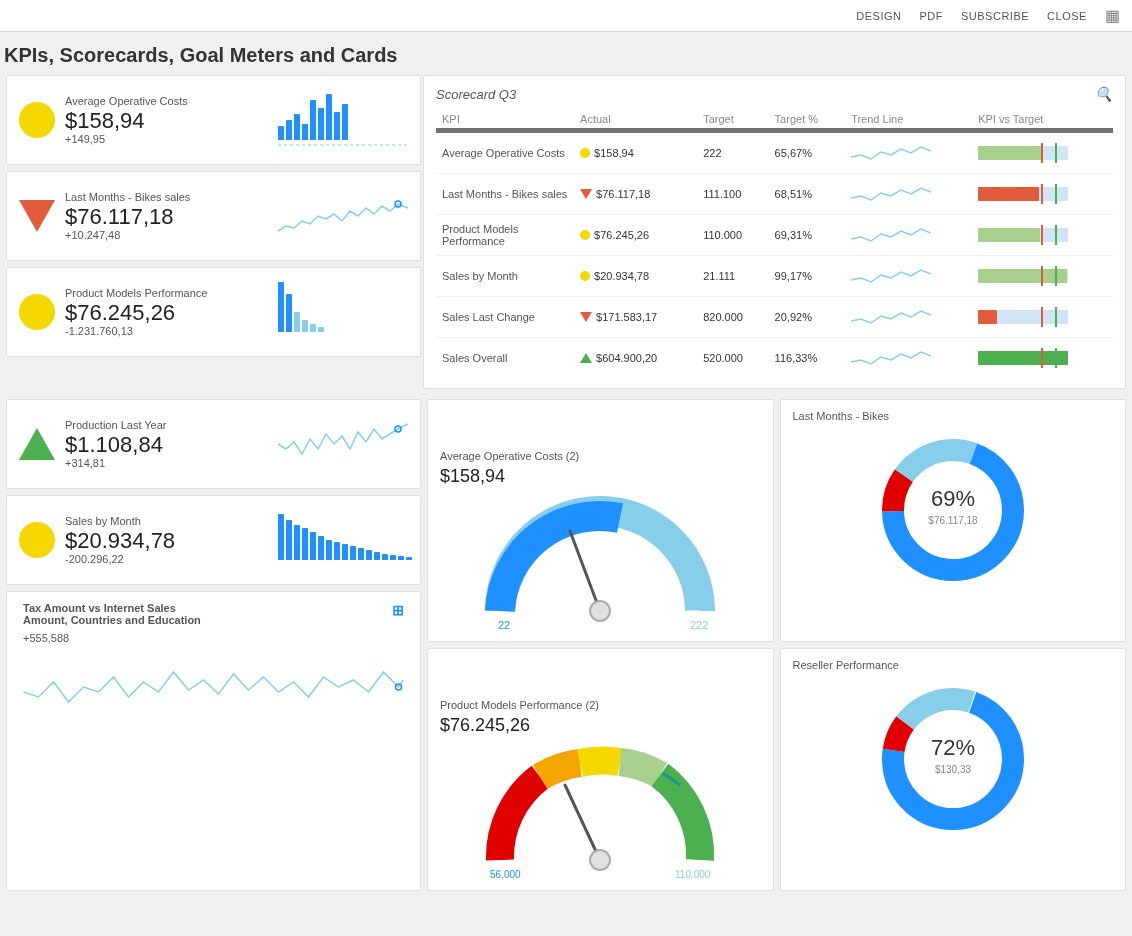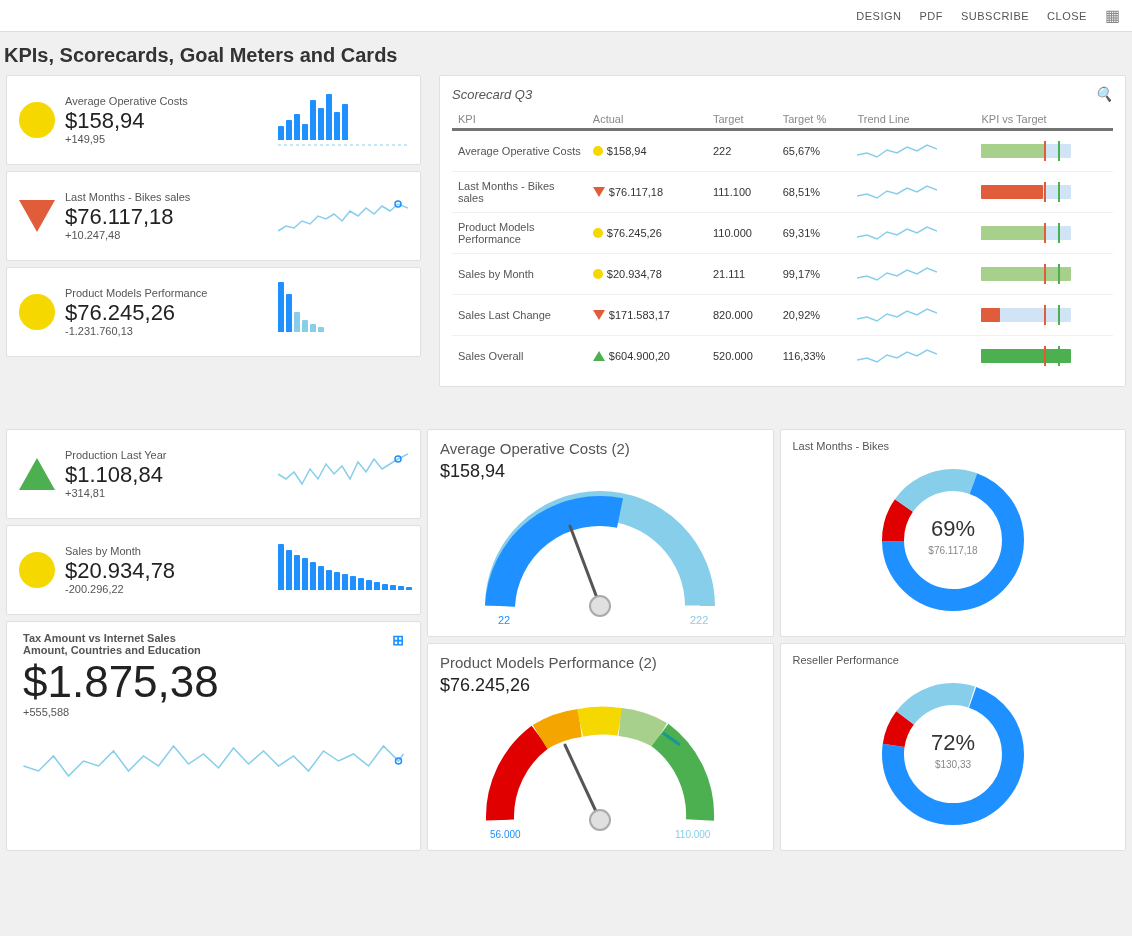--- a/index.html
+++ b/index.html
@@ -27,21 +27,21 @@
       font-size: 20px;
       font-weight: 700;
       color: #333;
       background: #f0f0f0;
     }
 
     .dashboard {
       display: grid;
       grid-template-columns: 415px 1fr;
       grid-template-rows: auto auto auto;
-      gap: 18px;
+      gap: 2px;
       padding: 0 6px 6px 6px;
     }
 
     
     .kpi-stack {
       display: flex;
       flex-direction: column;
       gap: 6px;
     }
 
@@ -103,21 +103,21 @@
       color: #555;
       margin-bottom: 8px;
       display: flex;
       justify-content: space-between;
       align-items: center;
       font-style: italic;
     }
     .search-icon-sc { color: #1e90ff; font-size: 14px; cursor: pointer; }
 
     .sc-table { width: 100%; border-collapse: collapse; font-size: 11px; }
-    .sc-table th { text-align: left; color: #888; font-weight: normal; padding: 3px 6px; border-bottom: 3px solid #737373; }
+    .sc-table th { text-align: left; color: #888; font-weight: normal; padding: 3px 6px; border-bottom: 5px solid #737373; }
     .sc-table td { padding: 4px 6px; border-bottom: 1px solid #f0f0f0; vertical-align: middle; }
     .sc-table tr:last-child td { border-bottom: none; }
 
     .sc-kpi-name { color: #555; font-size: 11px; max-width: 100px; }
     .sc-actual { font-size: 11px; display: flex; align-items: center; gap: 4px; }
     .sc-dot { width: 10px; height: 10px; border-radius: 50%; }
     .sc-tri-down { width: 0; height: 0; border-left: 6px solid transparent; border-right: 6px solid transparent; border-top: 10px solid #e05c3a; }
     .sc-tri-up { width: 0; height: 0; border-left: 6px solid transparent; border-right: 6px solid transparent; border-bottom: 10px solid #4caf50; }
 
     .kpi-vs-target-bar {
@@ -133,21 +133,21 @@
       padding: 0 6px 6px 6px;
     }
 
     .gauge-card {
       background: #fff;
       border: 1px solid #e0e0e0;
       border-radius: 2px;
       padding: 10px 12px;
     }
 
-    .gauge-title { font-size: 15px; color: #555; margin-bottom: 4px; }
+    .gauge-title { font-size: 11px; color: #555; margin-bottom: 4px; margin-top: 40px; }
     .gauge-value { font-size: 18px; font-weight: 300; color: #222; }
 
     .gauge-container { width: 100%; display: flex; justify-content: center; margin-top: 4px; }
 
     .donut-card {
       background: #fff;
       border: 1px solid #e0e0e0;
       border-radius: 2px;
       padding: 10px 12px;
       display: flex;
@@ -447,21 +447,20 @@
           <div class="bar" style="height:3px"></div>
         </div>
       </div>
     </div>
 
     <div class="big-kpi-card" style="flex:1;">
       <div style="display:flex;justify-content:space-between;align-items:flex-start;font-weight:bold;">
         <div class="big-kpi-label">Tax Amount vs Internet Sales Amount, Countries and Education</div>
         <span class="grid-icon">⊞</span>
       </div>
-      <div class="big-kpi-value">$1.875,38</div>
       <div class="big-kpi-delta">+555,588</div>
       <div class="big-kpi-chart">
         <svg viewBox="0 0 380 60" style="width:100%;height:60px;">
           <polyline points="0,40 15,45 30,30 45,50 60,35 75,40 90,25 105,45 120,30 135,40 150,20 165,38 180,28 195,42 210,22 225,38 240,25 255,40 270,30 285,45 300,25 315,35 330,28 345,40 360,20 375,35 380,28" fill="none" stroke="#87ceeb" stroke-width="1.5"></polyline>
           <circle cx="375" cy="35" r="3" fill="none" stroke="#1e90ff" stroke-width="1.5"></circle>
         </svg>
       </div>
     </div>
   </div>
 

